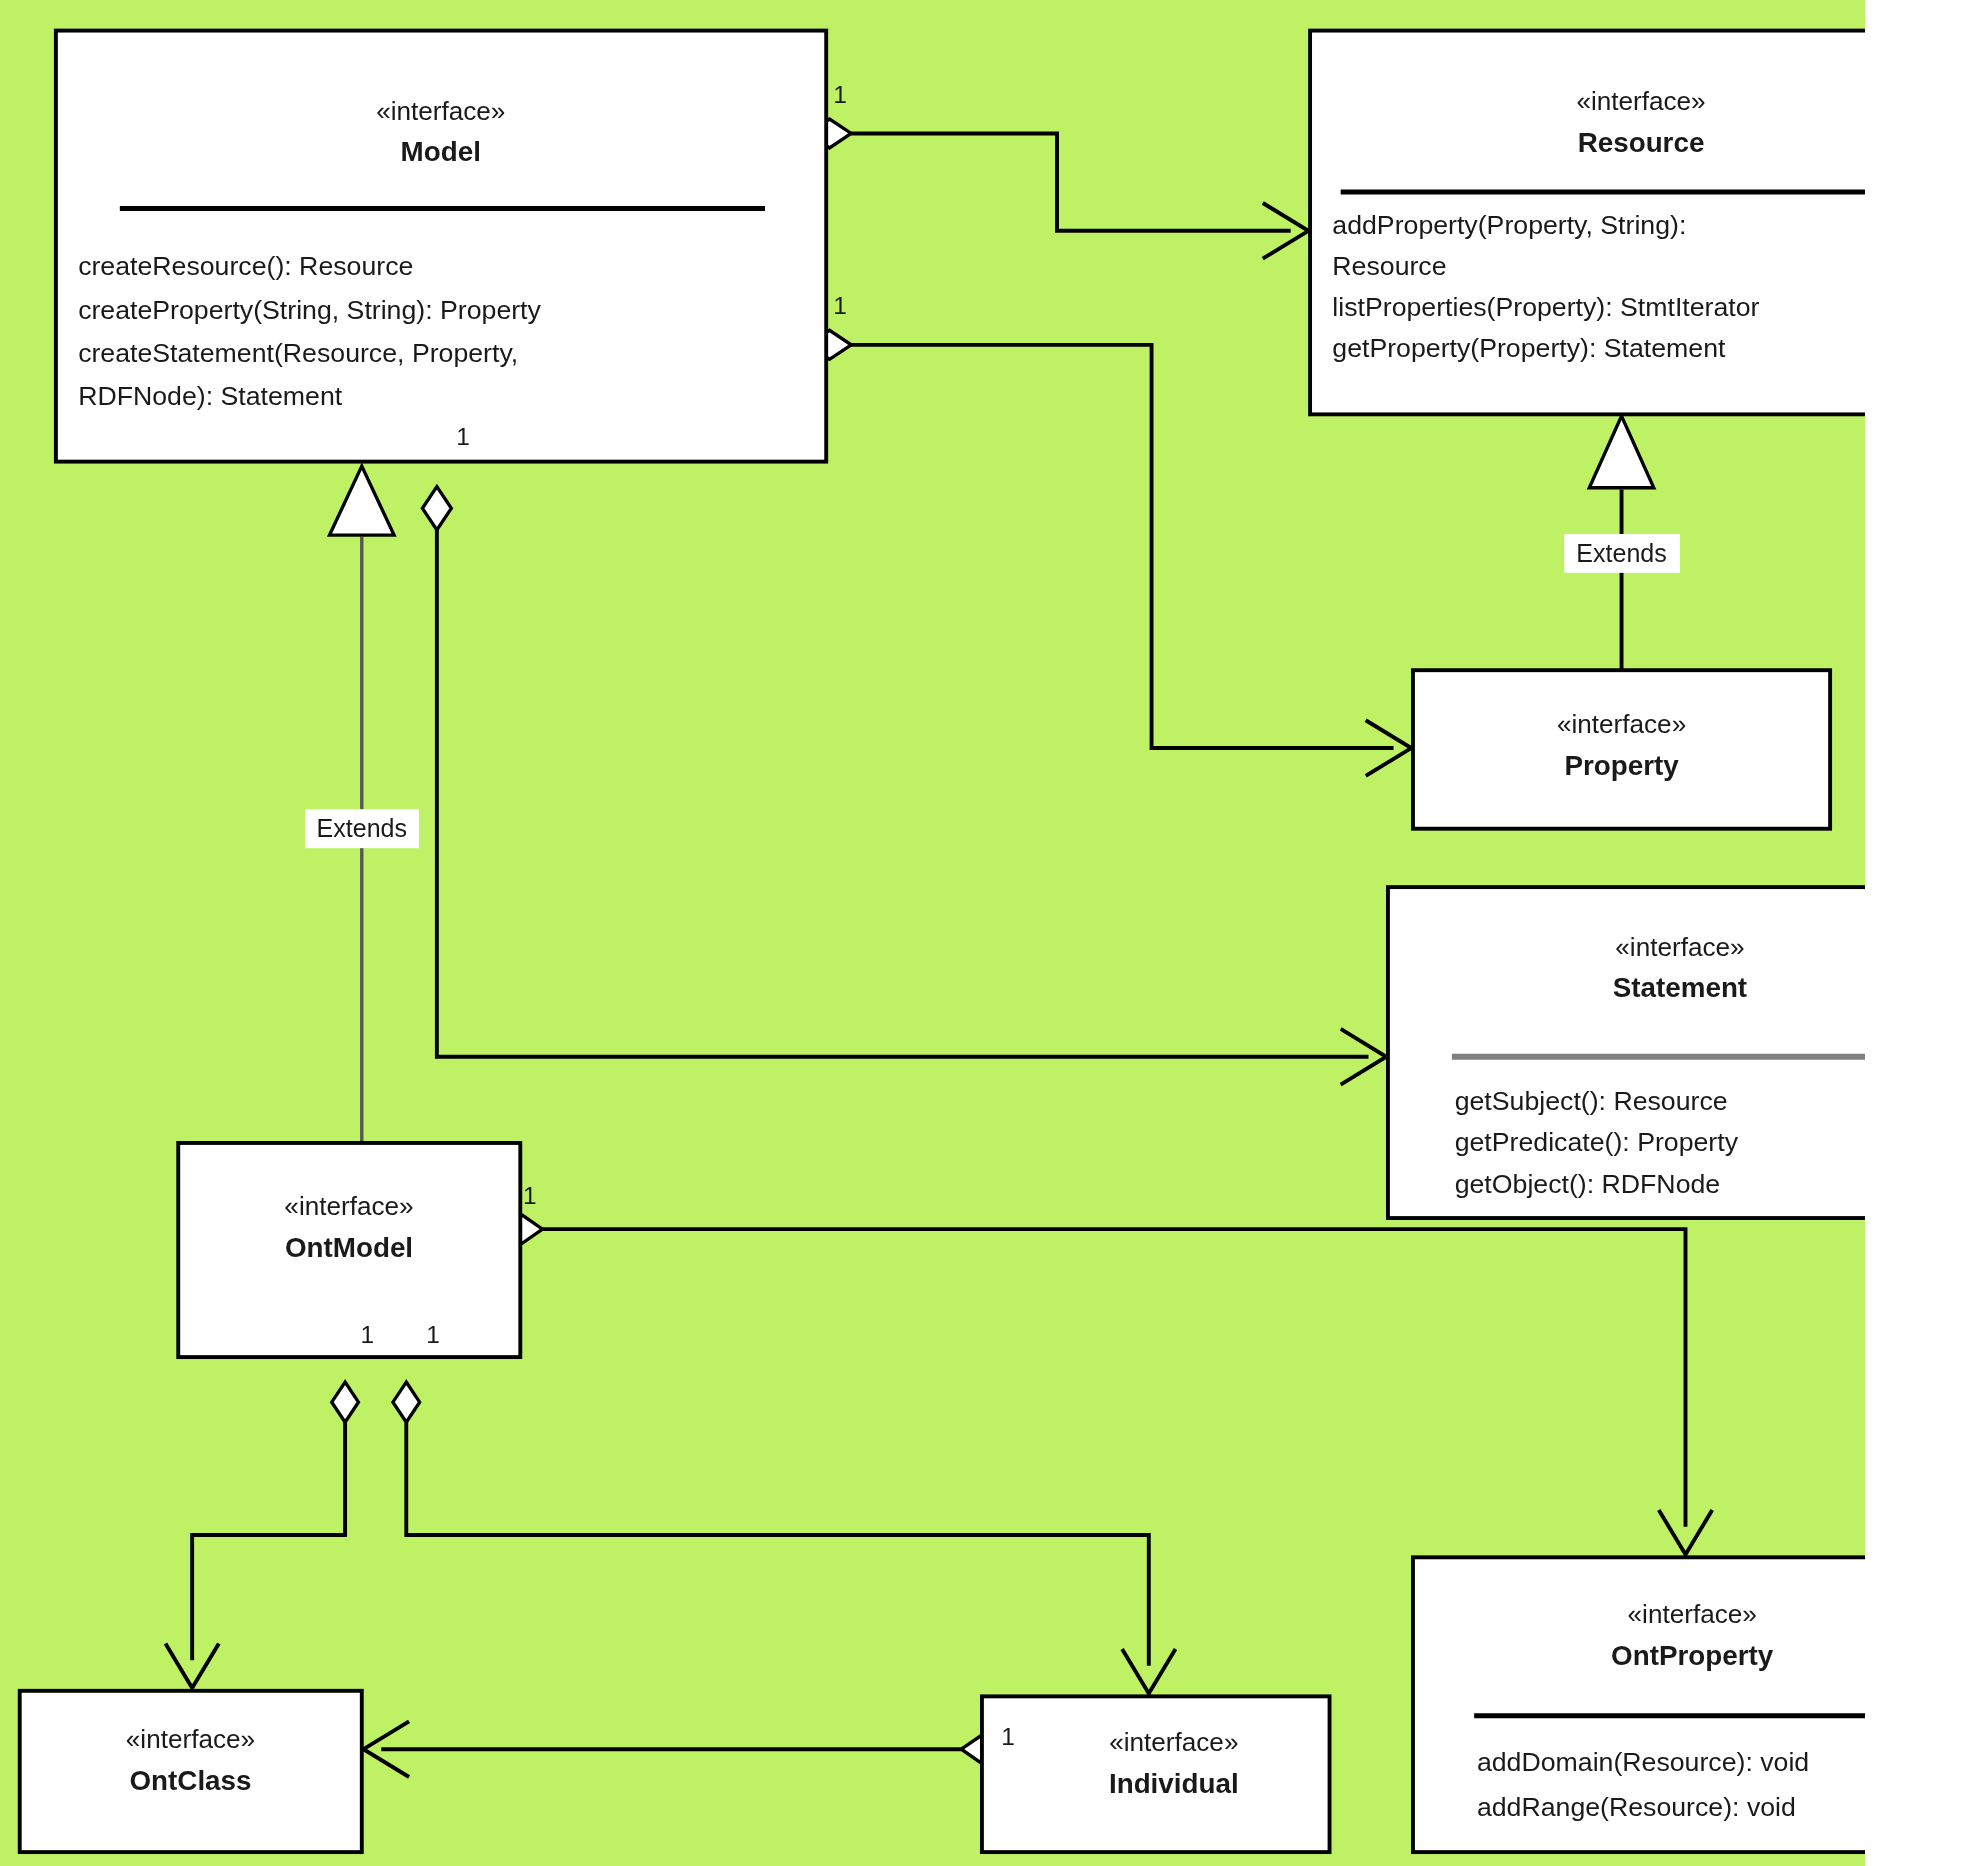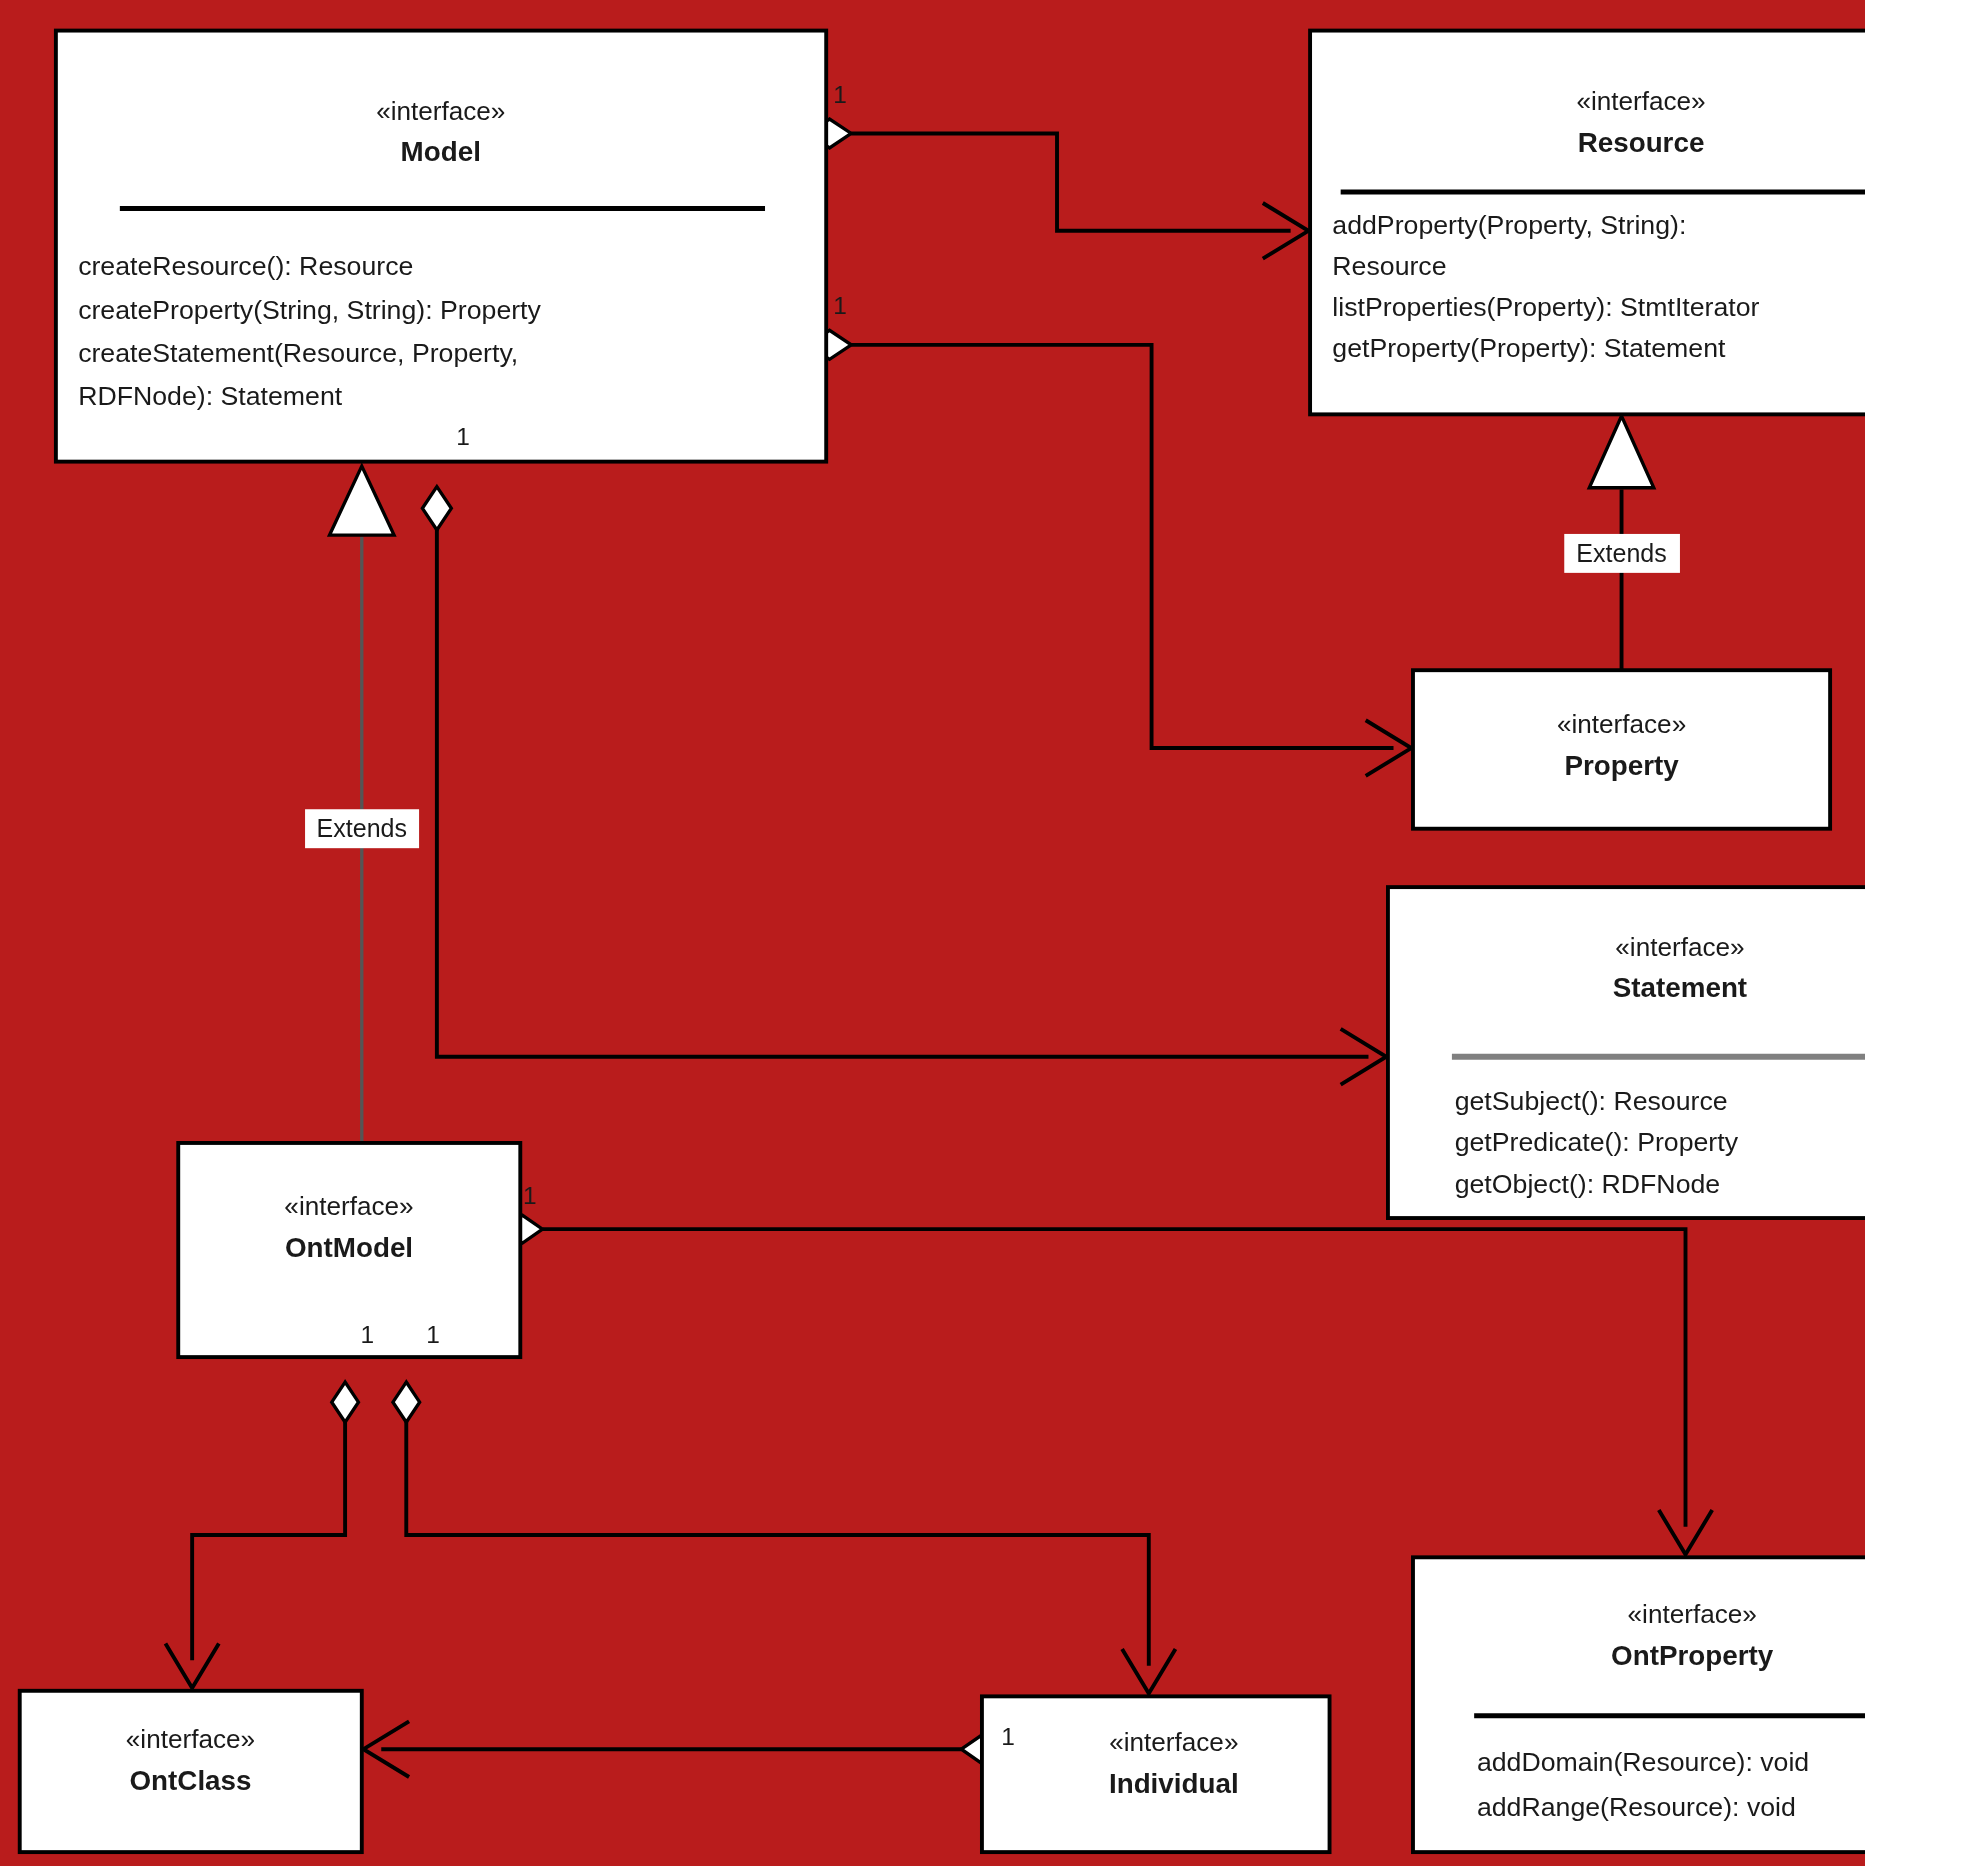--- a/index.html
+++ b/index.html
@@ -7,21 +7,21 @@
     padding: 0;
     background: #ffffff;
   }
   body {
     font-family: "Liberation Sans", sans-serif;
   }
   #diagram-root {
     position: relative;
     width: 1865px;
     height: 1866px;
-    background: #b91c1c;
+    background: #bef264;
     overflow: hidden;
   }
   svg.uml {
     display: block;
     width: 1985px;
     height: 1866px;
   }
   .cls-box {
     fill: #ffffff;
     stroke: #000000;

